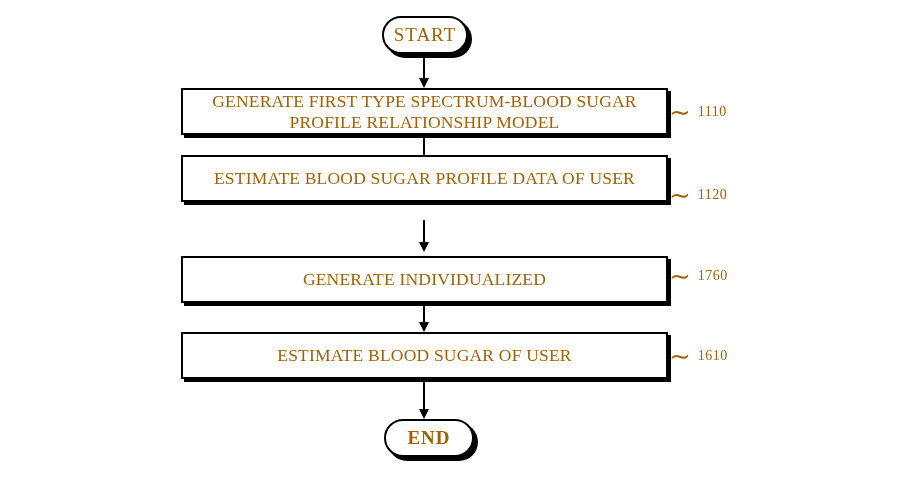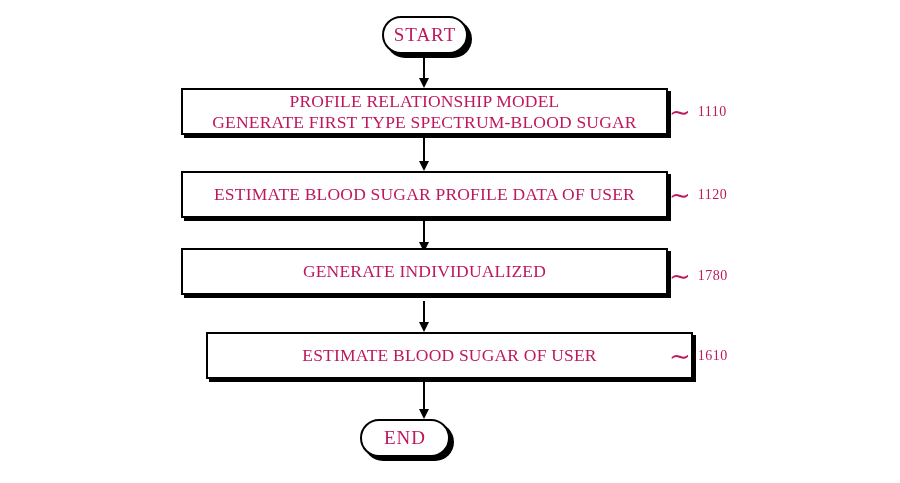--- a/index.html
+++ b/index.html
@@ -6,39 +6,39 @@
     margin: 0;
     padding: 0;
     background: #ffffff;
   }
   .canvas {
     position: relative;
     width: 900px;
     height: 483px;
     background: #ffffff;
     font-family: "Liberation Serif", "DejaVu Serif", serif;
-    color: #be185d;
+    color: #a16207;
     overflow: hidden;
   }
   
   .terminal {
     position: absolute;
     box-sizing: border-box;
     border: 2px solid #000;
     border-radius: 20px;
     background: #ffffff;
     box-shadow: 4px 4px 0 0 #000;
     display: flex;
     align-items: center;
     justify-content: center;
     font-size: 19px;
     letter-spacing: 1px;
   }
   .terminal-start { left: 382px; top: 16px; width: 86px; height: 38px; }
-  .terminal-end   { left: 360px; top: 419px; width: 90px; height: 38px; }
+  .terminal-end   { left: 384px; top: 419px; width: 90px; height: 38px; font-weight: bold; }
 
   
   .process {
     position: absolute;
     left: 181px;
     width: 487px;
     height: 47px;
     box-sizing: border-box;
     border: 2px solid #000;
     background: #ffffff;
@@ -47,23 +47,23 @@
     flex-direction: column;
     align-items: center;
     justify-content: center;
     text-align: center;
     font-size: 17.5px;
     line-height: 21px;
     letter-spacing: 0.2px;
     white-space: nowrap;
   }
   .box1 { top: 88px; }
-  .box2 { top: 171px; }
-  .box3 { top: 248px; gap: 30px; }
-  .box4 { top: 332px; margin-left: 25px; }
+  .box2 { top: 155px; }
+  .box3 { top: 256px; gap: 30px; }
+  .box4 { top: 332px; }
 
   
   .ref-label {
     position: absolute;
     left: 669px;
     height: 47px;
     display: flex;
     align-items: center;
     gap: 7px;
   }
@@ -115,22 +115,22 @@
   <div class="terminal terminal-start">
     <span>START</span>
   </div>
 
   <div class="arrow a1">
     <div class="arrow-line"></div>
     <div class="arrow-head"></div>
   </div>
 
   <div class="process box1">
+    <span>GENERATE FIRST TYPE SPECTRUM-BLOOD SUGAR</span>
     <span>PROFILE RELATIONSHIP MODEL</span>
-    <span>GENERATE FIRST TYPE SPECTRUM-BLOOD SUGAR</span>
   </div>
   <div class="ref-label ref1">
     <span class="tilde">∼</span>
     <span class="ref-num">1110</span>
   </div>
 
   <div class="arrow a2">
     <div class="arrow-line"></div>
     <div class="arrow-head"></div>
   </div>
@@ -147,21 +147,21 @@
   <div class="arrow a3">
     <div class="arrow-line"></div>
     <div class="arrow-head"></div>
   </div>
 
   <div class="process box3">
     <span>GENERATE INDIVIDUALIZED</span>
   </div>
   <div class="ref-label ref3">
     <span class="tilde">∼</span>
-    <span class="ref-num">1780</span>
+    <span class="ref-num">1760</span>
   </div>
 
   <div class="arrow a4">
     <div class="arrow-line"></div>
     <div class="arrow-head"></div>
   </div>
 
   <div class="process box4">
     <span>ESTIMATE BLOOD SUGAR OF USER</span>
     <span></span>

